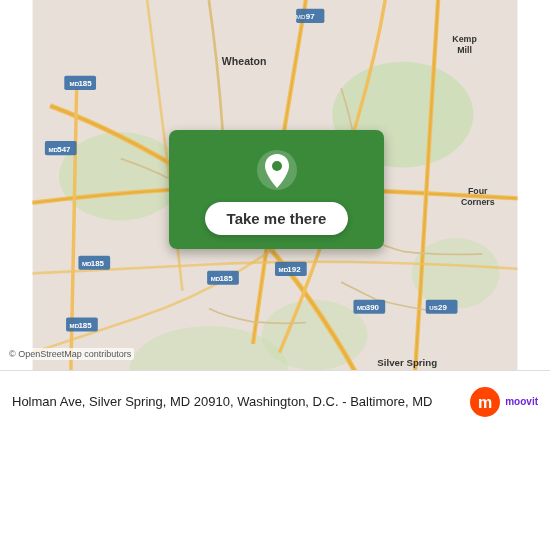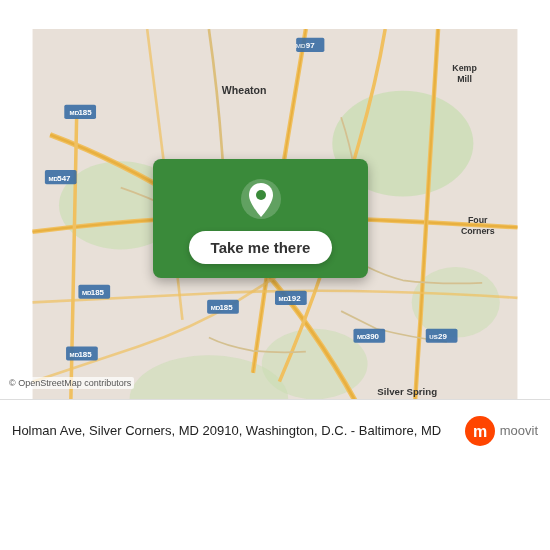--- a/index.html
+++ b/index.html
@@ -10,36 +10,35 @@
       overflow: hidden;
       font-family: Arial, sans-serif;
       position: relative;
     }
 
     #map-container {
       width: 550px;
       height: 432px;
       position: relative;
       overflow: hidden;
-      margin-top: 29px;
     }
 
     
     #map-svg {
       position: absolute;
       top: 0; left: 0;
       width: 100%;
       height: 100%;
     }
 
     
     #location-card {
       position: absolute;
       top: 130px;
-      left: 153px;
+      left: 169px;
       width: 215px;
       background: #3a8a3a;
       border-radius: 8px;
       padding: 18px 16px 14px;
       display: flex;
       flex-direction: column;
       align-items: center;
       box-shadow: 0 4px 12px rgba(0,0,0,0.3);
     }
 
@@ -105,23 +104,23 @@
       flex-shrink: 0;
       margin-left: 10px;
     }
 
     #moovit-icon {
       width: 32px;
       height: 32px;
     }
 
     #moovit-text {
-      font-size: 13px;
-      font-weight: 400;
-      color: #737373;
+      font-size: 10px;
+      font-weight: 700;
+      color: #6d28d9;
     }
   </style>
 </head>
 <body>
 
 <div id="map-container">
 
   <svg id="map-svg" viewBox="0 0 550 490" xmlns="http://www.w3.org/2000/svg">
 
     <rect width="550" height="490" fill="#e8e0d8"></rect>
@@ -225,21 +224,21 @@
 
     <button id="take-me-there-btn">Take me there</button>
   </div>
 
   <div id="attribution">
     <span>© OpenStreetMap contributors</span>
   </div>
 
   <div id="bottom-bar">
     <div id="address-section">
-      <span id="address-text">Holman Ave, Silver Corners, MD 20910, Washington, D.C. - Baltimore, MD</span>
+      <span id="address-text">Holman Ave, Silver Spring, MD 20910, Washington, D.C. - Baltimore, MD</span>
     </div>
     <div id="moovit-logo">
 
       <svg id="moovit-icon" viewBox="0 0 32 32" xmlns="http://www.w3.org/2000/svg">
         <circle cx="16" cy="16" r="15" fill="#ff4500"></circle>
         <text x="16" y="22" text-anchor="middle" font-size="16" fill="white" font-weight="bold">m</text>
       </svg>
       <span id="moovit-text">moovit</span>
     </div>
   </div>

